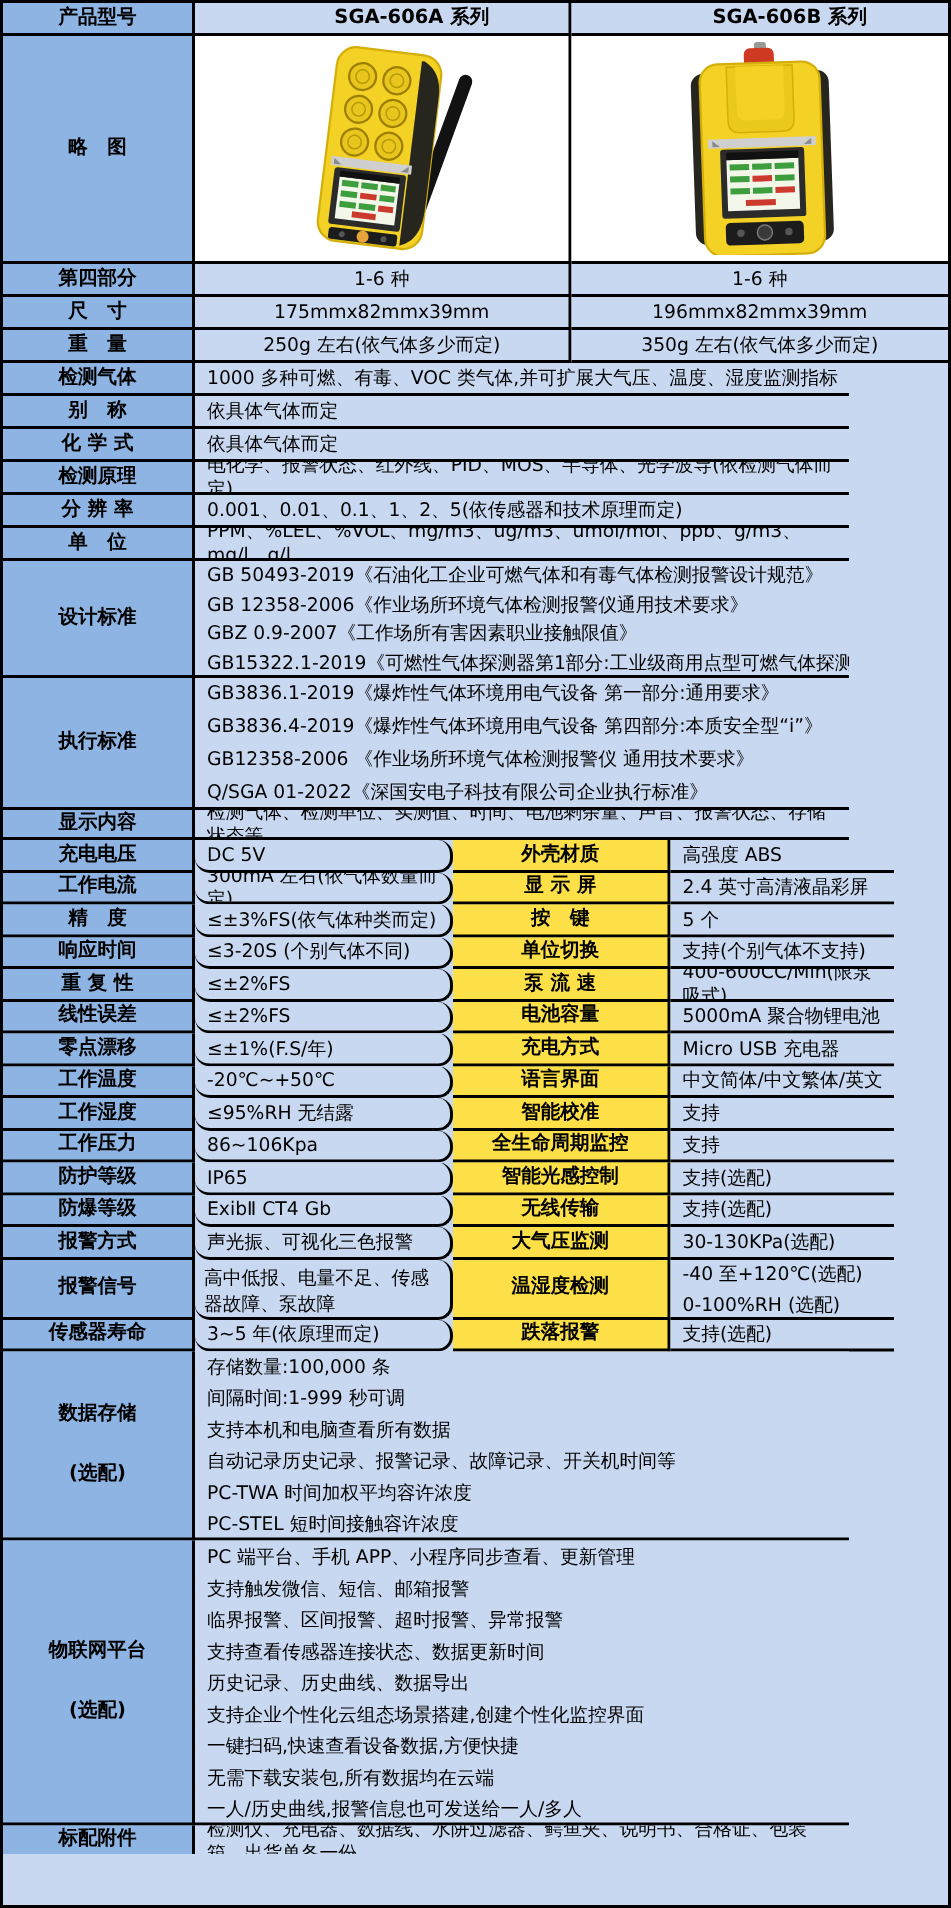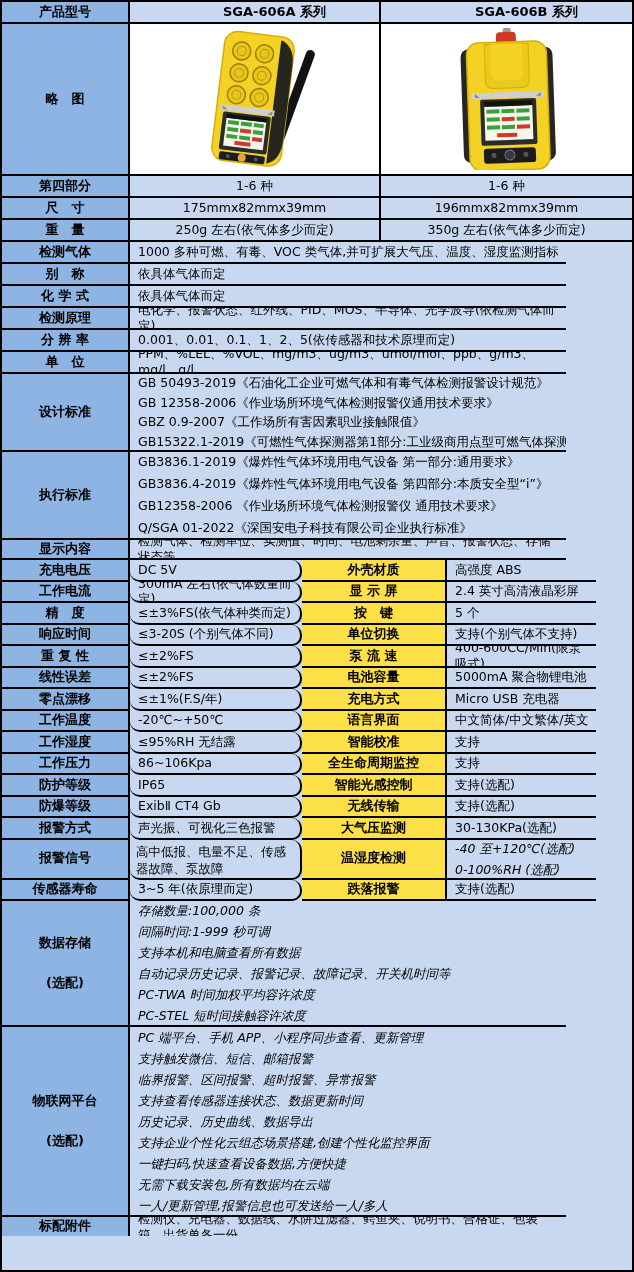--- a/index.html
+++ b/index.html
@@ -39,21 +39,21 @@
   .h19 { height:19px; }
   .last .cell { border-bottom:none; }
   .lines {
     display:flex; flex-direction:column;
     justify-content:center; align-items:flex-start;
     padding-left:8px; padding-right:0;
   }
   .lines > div { white-space:nowrap; }
   .lh195 > div { line-height:19.5px; }
   .lh22 > div { line-height:22px; }
-  .lh21 > div { line-height:21px;font-style:italic; }
+  .lh21 > div { line-height:21px; }
   .wraptxt { display:block; padding:3px 6px 0 6px; line-height:17px; }
   .col2lbl { display:flex; flex-direction:column; justify-content:center; align-items:center;gap:18px; }
   .col2lbl > div { line-height:22px; }
 </style>
 </head>
 <body>
 
 <div class="tbl">
 
   <div class="row h22">
@@ -338,21 +338,21 @@
     </div>
     <div class="cell val spanv lines lh21">
       <div>PC 端平台、手机 APP、小程序同步查看、更新管理</div>
       <div>支持触发微信、短信、邮箱报警</div>
       <div>临界报警、区间报警、超时报警、异常报警</div>
       <div>支持查看传感器连接状态、数据更新时间</div>
       <div>历史记录、历史曲线、数据导出</div>
       <div>支持企业个性化云组态场景搭建,创建个性化监控界面</div>
       <div>一键扫码,快速查看设备数据,方便快捷</div>
       <div>无需下载安装包,所有数据均在云端</div>
-      <div>一人/更新管理,报警信息也可发送给一人/多人</div>
+      <div>一人/历史曲线,报警信息也可发送给一人/多人</div>
     </div>
   </div>
 
   <div class="row h19 last">
     <div class="cell lbl">标配附件</div>
     <div class="cell val spanv left">检测仪、充电器、数据线、水阱过滤器、鳄鱼夹、说明书、合格证、包装箱、出货单各一份</div>
   </div>
 
 </div>
 

